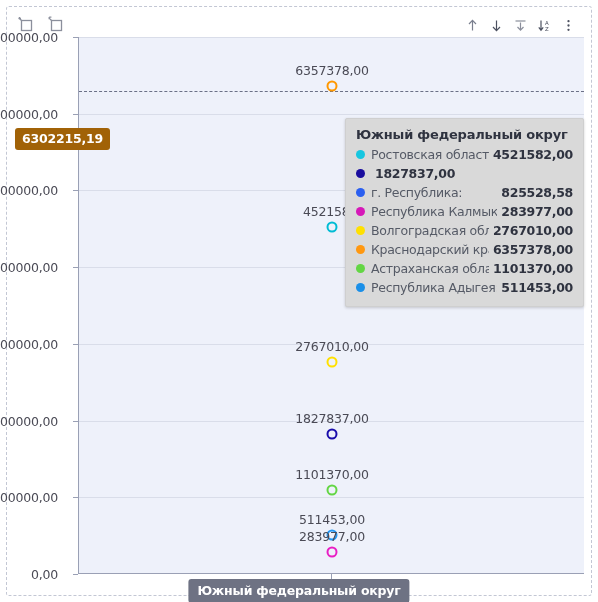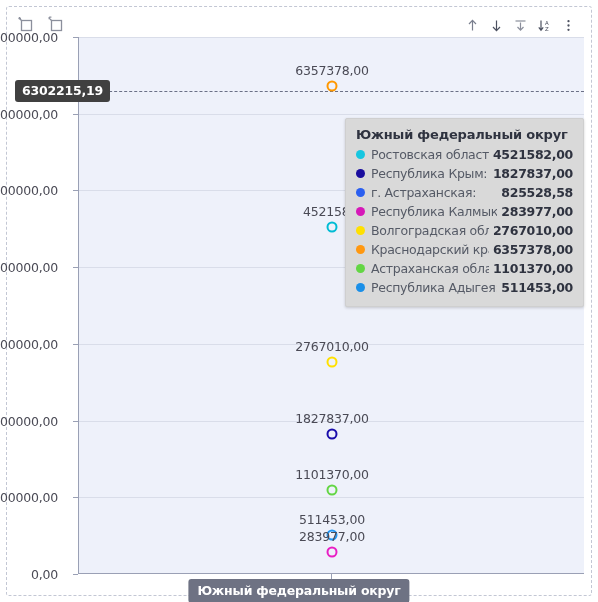--- a/index.html
+++ b/index.html
@@ -74,29 +74,30 @@
 
   
   #threshold-line {
     position: absolute;
     left: 0; right: 0;
     border-top: 1px dashed #6b7086;
     height: 0;
   }
   #threshold-badge {
     position: absolute;
-    background: #404040;
+    background: #a16207;
     color: #ffffff;
     font-size: 12.5px;
     font-weight: bold;
     padding: 3px 7px 4px 7px;
     border-radius: 3px;
     white-space: nowrap;
     transform: translateY(-50%);
     letter-spacing: -0.2px;
+    margin-top: 48px;
   }
 
   
   .dp {
     position: absolute;
     transform: translate(-50%, -50%);
   }
   .dp-ring {
     width: 11px; height: 11px;
     border-radius: 50%;
@@ -295,26 +296,25 @@
   <div id="tooltip">
     <div id="tooltip-title">Южный федеральный округ</div>
     <div id="tooltip-rows">
         <div class="tt-row">
           <span class="tt-dot" style="background: rgb(22, 198, 224);"></span>
           <span class="tt-name">Ростовская область:</span>
           <span class="tt-val">4521582,00</span>
         </div>
         <div class="tt-row">
           <span class="tt-dot" style="background: rgb(26, 13, 158);"></span>
-          <span class="tt-name">Республика Крым:</span>
           <span class="tt-val">1827837,00</span>
         </div>
         <div class="tt-row">
           <span class="tt-dot" style="background: rgb(43, 95, 240);"></span>
-          <span class="tt-name">г. Астраханская:</span>
+          <span class="tt-name">г. Республика:</span>
           <span class="tt-val">825528,58</span>
         </div>
         <div class="tt-row">
           <span class="tt-dot" style="background: rgb(214, 24, 184);"></span>
           <span class="tt-name">Республика Калмыкия:</span>
           <span class="tt-val">283977,00</span>
         </div>
         <div class="tt-row">
           <span class="tt-dot" style="background: rgb(255, 224, 0);"></span>
           <span class="tt-name">Волгоградская область:</span>

